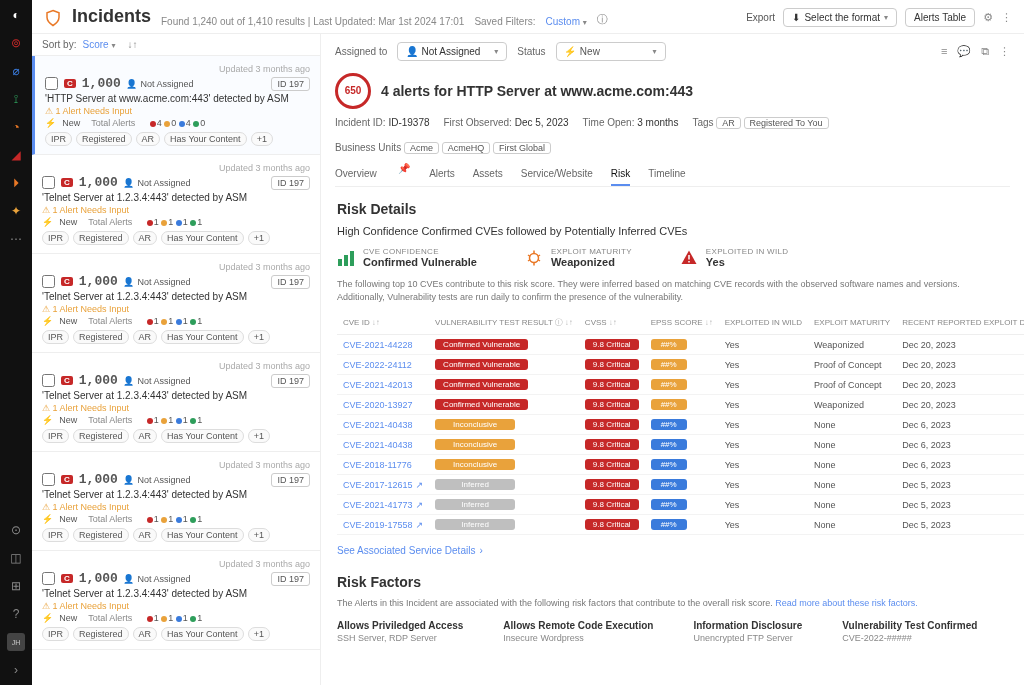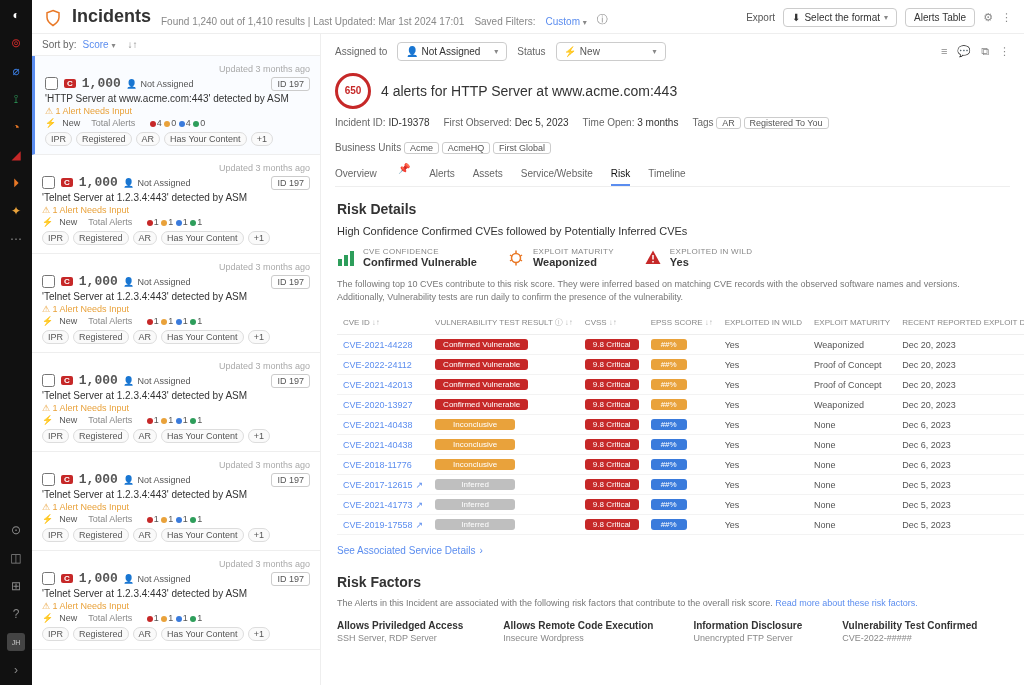--- a/index.html
+++ b/index.html
@@ -40,33 +40,33 @@
 
   .right { flex:1; overflow:auto; padding:0; }
   .filters { display:flex; align-items:center; gap:10px; padding:8px 14px; }
   .flabel { font-size:10px; color:#666;}
   .fsel { border:1px solid #ccc; border-radius:4px; padding:3px 8px; font-size:10px; display:flex; align-items:center; gap:4px; cursor:pointer; min-width:110px; justify-content:space-between;}
   .ficons { margin-left:auto; display:flex; gap:10px; color:#888;}
   .headblock { padding: 4px 14px 0 14px;}
   .headrow { display:flex; align-items:center; gap:10px;}
   .gauge { width:36px; height:36px; border-radius:50%; border:3px solid #c62828; display:flex; flex-direction:column; align-items:center; justify-content:center; }
   .gauge .n { font-weight:700; font-size:10px; color:#c62828; line-height:1;}
-  .headtitle { font-size:14px; font-weight:400;}
+  .headtitle { font-size:14px; font-weight:700;}
   .meta { display:flex; gap:14px; font-size:10px; color:#666; align-items:center; flex-wrap:wrap; margin:8px 0 0 0;}
   .meta b { color:#333; font-weight:500;}
   .tag { border:1px solid #ccc; border-radius:3px; padding:0 5px; font-size:9px; color:#555;}
   .tabs { display:flex; gap:18px; border-bottom:1px solid #eee; margin-top:10px; padding:0 0;}
   .tab { font-size:10px; color:#666; padding:5px 0; cursor:pointer;}
   .tab.active { color:#111; border-bottom:2px solid #5b8def; font-weight:500;}
   .pin { color:#888; font-size:10px; margin-left:4px;}
 
   .section { padding:14px 16px; }
   .h2 { font-size:14px; font-weight:600; margin-bottom:8px;}
   .h3 { font-size:11px; color:#333; margin-bottom:10px;}
-  .confrow { display:flex; gap:30px; margin:9px 0 10px 0;}
+  .confrow { display:flex; gap:48px; margin:9px 0 10px 0;}
   .conf { display:flex; gap:8px; align-items:center;}
   .conf .ic { font-size:16px;}
   .conf .lbl { font-size:8px; color:#888; text-transform:uppercase; letter-spacing:.3px;}
   .conf .val { font-size:11px; font-weight:600;}
   .desc { font-size:9px; color:#777; line-height:1.4; margin-bottom:8px; max-width:700px;}
   table.cves { width:100%; border-collapse:collapse; font-size:9px;}
   table.cves th { text-align:left; font-size:8px; color:#888; font-weight:500; text-transform:uppercase; padding:6px 6px; border-bottom:1px solid #eee; white-space:nowrap;}
   table.cves td { padding:4px 6px; border-bottom:1px solid #f3f3f3; white-space:nowrap; color:#555;}
   .cveid { color:#5b8def; cursor:pointer;margin-top:28px;}
   .pill { display:inline-block; padding:1px 8px; border-radius:3px; font-size:8px; color:#fff; min-width:80px; text-align:center;}

